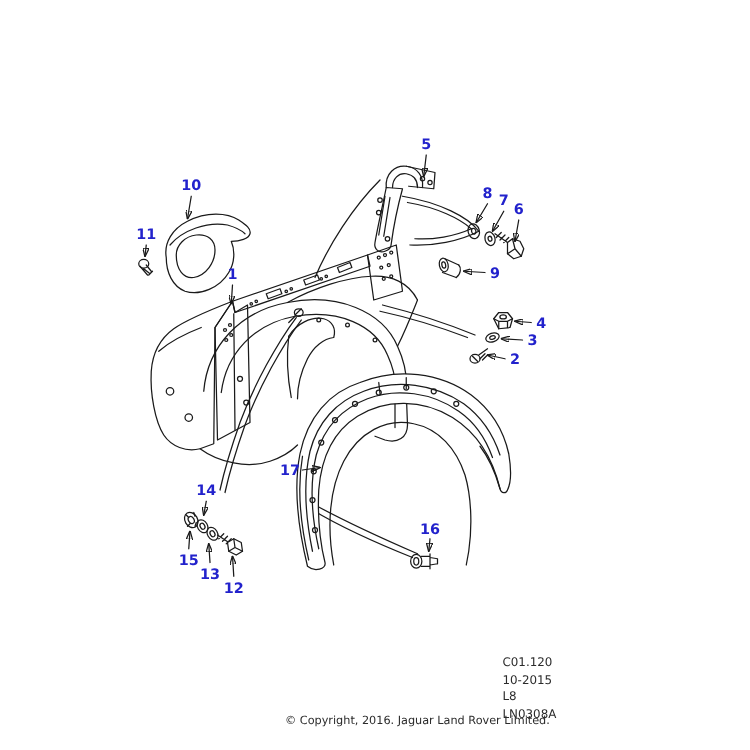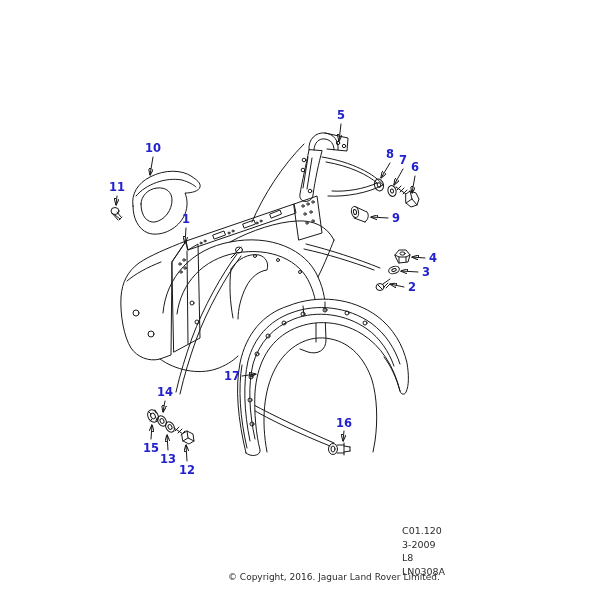--- a/index.html
+++ b/index.html
@@ -226,19 +226,19 @@
         <text x="151" y="452" class="callout">15</text>
         <line x1="344" y1="431" x2="343" y2="441" class="leader" marker-end="url(#arrowhead)"></line>
         <text x="344" y="427" class="callout">16</text>
         <line x1="242" y1="376" x2="256" y2="374" class="leader" marker-end="url(#arrowhead)"></line>
         <text x="232" y="380" class="callout">17</text>
       </g>
   </svg>
 
   <div class="infobox">
     <div>C01.120</div>
-    <div>3-2009</div>
+    <div>10-2015</div>
     <div>L8</div>
     <div>LN0308A</div>
   </div>
 
   <div class="copyright">© Copyright, 2016. Jaguar Land Rover Limited.</div>
 </div>
 
 </body></html>

